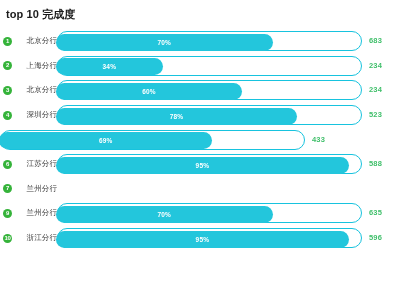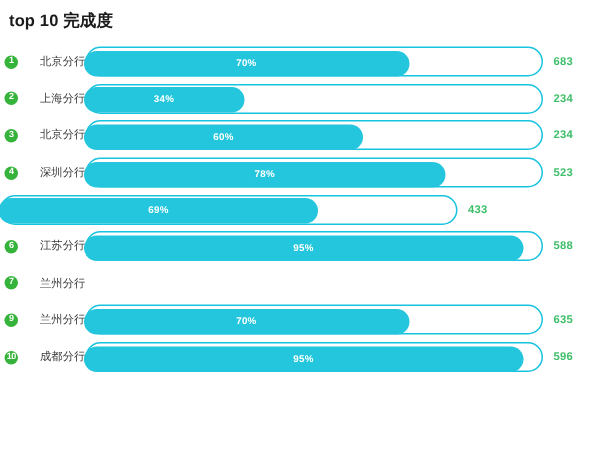--- a/index.html
+++ b/index.html
@@ -230,21 +230,21 @@
             <div class="fill" style="width: 216.5px;">
               <span class="fill-pct">70%</span>
             </div>
           </div>
           <div class="value">635</div>
         </div>
       </div>
       <div class="row">
         <div class="label-group">
           <div class="rank-badge">10</div>
-          <div class="branch-name">成都分行</div>
+          <div class="branch-name">浙江分行</div>
         </div>
         <div class="track-wrap">
           <div class="track">
             <div class="fill" style="width: 292.75px;">
               <span class="fill-pct">95%</span>
             </div>
           </div>
           <div class="value">596</div>
         </div>
       </div>

